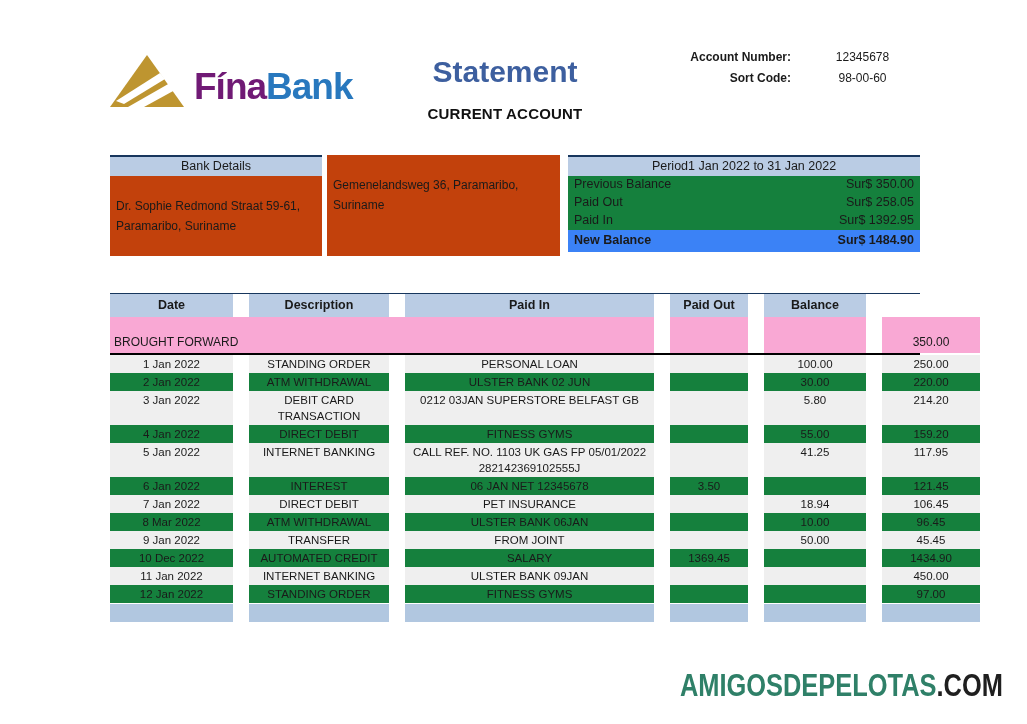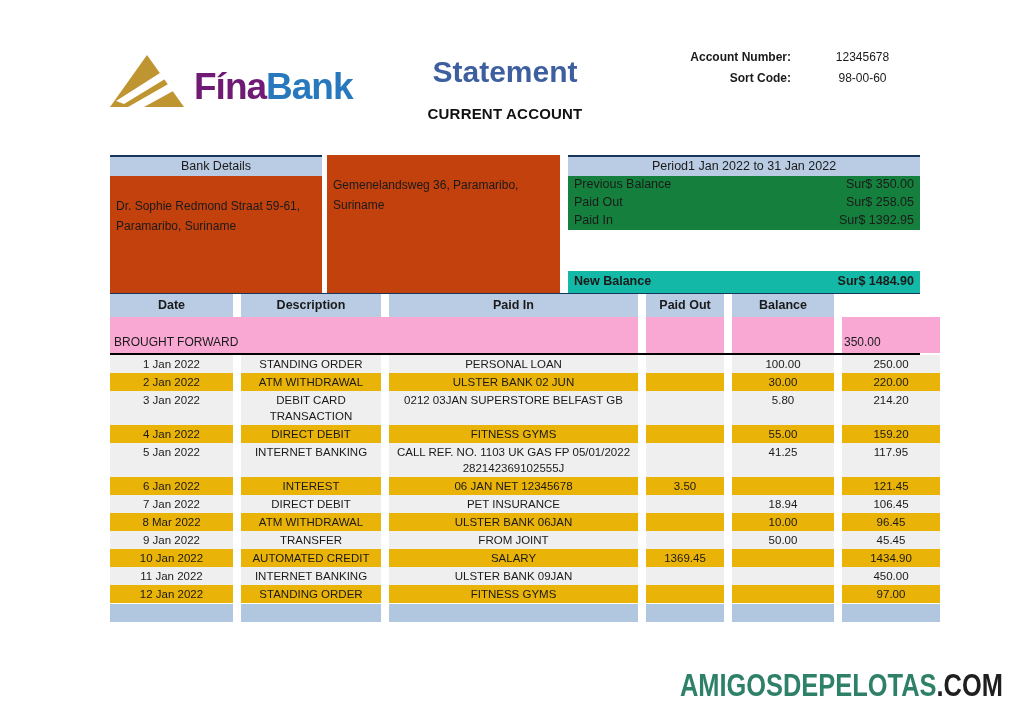--- a/index.html
+++ b/index.html
@@ -27,37 +27,37 @@
   .details { position:absolute; left:110px; top:155px; width:810px; display:flex; }
   .dblock { display:flex; flex-direction:column; }
   .dblock-bank   { width:212px; margin-right:5px; }
   .dblock-your   { width:233px; margin-right:8px; }
   .dblock-period { width:352px; }
   .dhead { background:#bacce4; border-top:2px solid #17365d; font-weight:normal; font-size:12.5px;
            padding:2px 6px 3px 6px; display:flex; justify-content:center; }
   .dbody { background:#c2410c; flex:1; font-size:12px; padding:20px 6px; line-height:20px; }
   .prow  { display:flex; justify-content:space-between; background:#15803d;
            font-size:12.5px; padding:1px 6px 2px 6px; line-height:15px; }
-  .prow-newbal { background:#14b8a6; font-weight:bold; padding-top:3px; padding-bottom:4px;margin-top:41px; }
+  .prow-newbal { background:#3b82f6; font-weight:bold; padding-top:3px; padding-bottom:4px; }
 
   
   .txn { position:absolute; left:110px; top:293px; width:810px; }
-  .t-grid { display:grid; grid-template-columns:123px 140px 249px 78px 102px 98px; column-gap:8px; }
+  .t-grid { display:grid; grid-template-columns:123px 140px 249px 78px 102px 98px; column-gap:16px; }
   .t-head { border-top:1px solid #17365d; }
   .t-head .cell { background:#bacce4; font-weight:bold; font-size:12.5px; text-align:center;
                   padding:4px 2px 5px 2px; }
   .t-bf { border-bottom:2px solid #000; }
   .t-bf .cell { background:#f9a8d4; font-size:12px; padding:18px 2px 3px 2px; }
   .bf-label { font-size:10px; text-align:left; padding-left:4px !important; line-height:15px; }
   .t-row .cell { font-size:11.5px; line-height:16px; text-align:center; padding:1px 2px; }
   .t-row.odd .cell { background:#efefef; }
-  .t-row.even .cell { background:#eab308; }
+  .t-row.even .cell { background:#15803d; }
   .t-bottom { margin-top:1px; }
   .t-bottom .cell { background:#b1c7e0; height:18px; }
-  .cell-num { }
+  .cell-num { text-align:center; }
 
   
   .footer { position:absolute; right:24px; bottom:20px; font-size:31px; font-weight:bold;
             letter-spacing:0px; transform:scaleX(.82); transform-origin:100% 50%; white-space:nowrap; }
   .footer .site { color:#2f8068; }
   .footer .tld  { color:#1f1f1f; }
 </style>
 </head>
 <body>
 
@@ -203,21 +203,21 @@
         </div>
         <div class="t-grid t-row odd">
           <div class="cell">9 Jan 2022</div>
           <div class="cell">TRANSFER</div>
           <div class="cell">FROM JOINT</div>
           <div class="cell cell-num"></div>
           <div class="cell cell-num">50.00</div>
           <div class="cell cell-num">45.45</div>
         </div>
         <div class="t-grid t-row even">
-          <div class="cell">10 Jan 2022</div>
+          <div class="cell">10 Dec 2022</div>
           <div class="cell">AUTOMATED CREDIT</div>
           <div class="cell">SALARY</div>
           <div class="cell cell-num">1369.45</div>
           <div class="cell cell-num"></div>
           <div class="cell cell-num">1434.90</div>
         </div>
         <div class="t-grid t-row odd">
           <div class="cell">11 Jan 2022</div>
           <div class="cell">INTERNET BANKING</div>
           <div class="cell">ULSTER BANK 09JAN</div>

